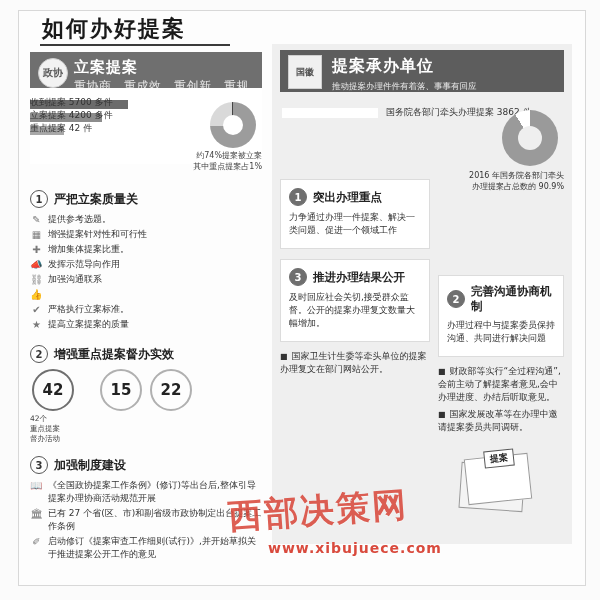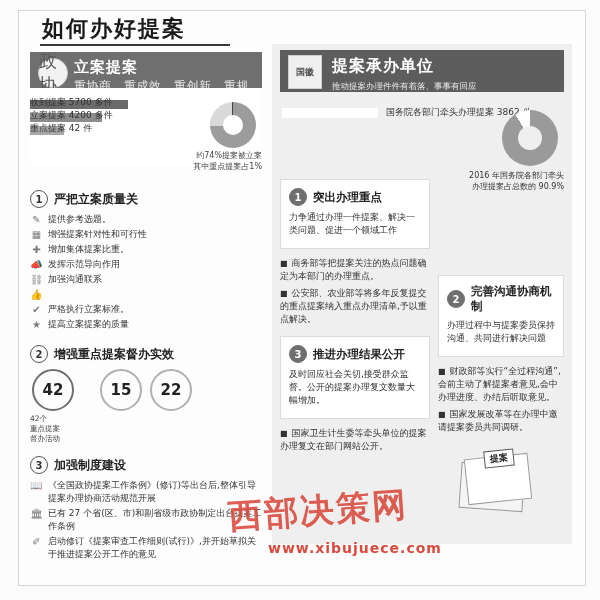--- a/index.html
+++ b/index.html
@@ -40,21 +40,21 @@
     padding:7px 8px 8px 44px;
     position:relative;
     height:36px;
     box-sizing:border-box;
   }
   .panel-head .emblem{
     position:absolute;left:8px;top:6px;
     width:28px;height:28px;border-radius:50%;
     background:#f2f2f2;color:#5a5a5a;
     display:flex;align-items:center;justify-content:center;
-    font-size:18px;font-weight:normal;
+    font-size:10px;font-weight:bold;
     border:1px solid #cfcfcf;
   }
   .panel-head .ph-title{font-size:15px;font-weight:bold;letter-spacing:1px;line-height:16px;}
   .panel-head .ph-sub{font-size:12px;letter-spacing:.5px;margin-top:3px;color:#e8e8e8;}
 
   .stats{
     position:relative;
     background:#fff;
     padding:8px 0 4px 0;
     min-height:64px;
@@ -329,24 +329,20 @@
 
    <div class="cols" style="margin-top:52px;">
      <div class="col-a">
        <div class="card">
          <div class="chead">
            <div class="num filled">1</div>
            <span>突出办理重点</span>
          </div>
          <p>力争通过办理一件提案、解决一类问题、促进一个领域工作</p>
        </div>
-       <div class="blk">
-         <p><span class="sq">■</span><span>商务部等把提案关注的热点问题确定为本部门的办理重点。</span></p>
-         <p><span class="sq">■</span><span>公安部、农业部等将多年反复提交的重点提案纳入重点办理清单,予以重点解决。</span></p>
-       </div>
 
        <div class="card" style="margin-top:10px;">
          <div class="chead">
            <div class="num filled">3</div>
            <span>推进办理结果公开</span>
          </div>
          <p>及时回应社会关切,接受群众监督。公开的提案办理复文数量大幅增加。</p>
        </div>
        <div class="blk">
          <p><span class="sq">■</span><span>国家卫生计生委等牵头单位的提案办理复文在部门网站公开。</span></p>

